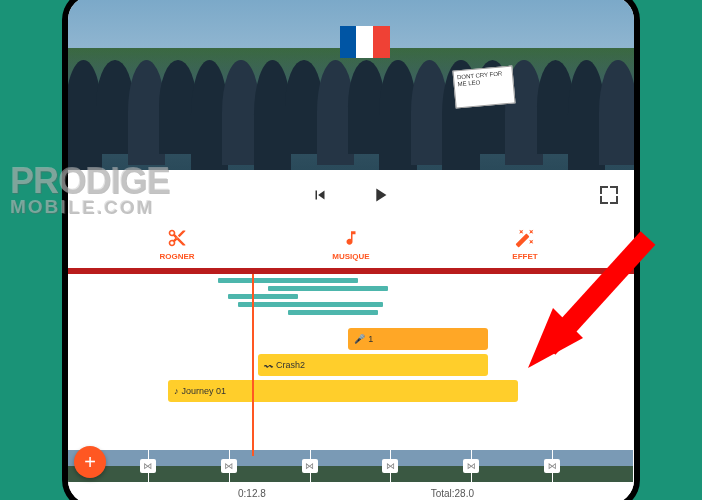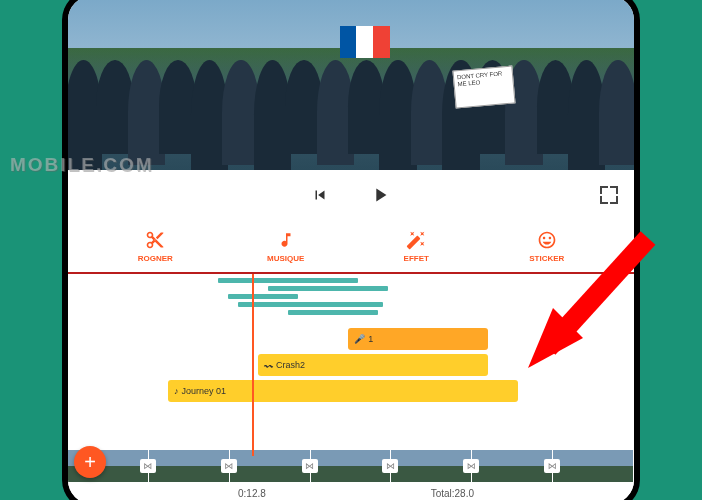--- a/index.html
+++ b/index.html
@@ -102,21 +102,21 @@
   .fs-corners::before{top:0;left:0;border-right:none;border-bottom:none;}
   .fs-corners::after{bottom:0;right:0;border-left:none;border-top:none;}
   .fs-corners span::before,.fs-corners span::after{content:'';position:absolute;width:6px;height:6px;border:2px solid #444;}
   .fs-corners span::before{top:0;right:0;border-left:none;border-bottom:none;}
   .fs-corners span::after{bottom:0;left:0;border-right:none;border-top:none;}
 
   .tool-strip {
     height: 54px;
     display: flex;
     padding: 0 22px;
-    border-bottom: 2px solid #b91c1c;
+    border-bottom: 6px solid #b91c1c;
   }
   .tool {
     flex: 1;
     display: flex;
     flex-direction: column;
     align-items: center;
     justify-content: center;
     gap: 3px;
     color: #ff5722;
     font-size: 8px;
@@ -328,28 +328,20 @@
         <span>MUSIQUE</span>
       </div>
       <div class="tool">
         <span class="ic">
             <svg width="20" height="20" viewBox="0 0 24 24">
               <path fill="#ff5722" d="M7.5 5.6L10 7 8.6 4.5 10 2 7.5 3.4 5 2l1.4 2.5L5 7zm12 9.8L17 14l1.4 2.5L17 19l2.5-1.4L22 19l-1.4-2.5L22 14zM22 2l-2.5 1.4L17 2l1.4 2.5L17 7l2.5-1.4L22 7l-1.4-2.5zm-7.63 5.29c-.39-.39-1.02-.39-1.41 0L1.29 18.96c-.39.39-.39 1.02 0 1.41l2.34 2.34c.39.39 1.02.39 1.41 0L16.7 11.05c.39-.39.39-1.02 0-1.41l-2.33-2.35z"></path>
             </svg>
           </span>
         <span>EFFET</span>
       </div>
-      <div class="tool">
-        <span class="ic">
-            <svg width="20" height="20" viewBox="0 0 24 24">
-              <path fill="#ff5722" d="M11.99 2C6.47 2 2 6.48 2 12s4.47 10 9.99 10C17.52 22 22 17.52 22 12S17.52 2 11.99 2zM12 20c-4.42 0-8-3.58-8-8s3.58-8 8-8 8 3.58 8 8-3.58 8-8 8zm3.5-9c.83 0 1.5-.67 1.5-1.5S16.33 8 15.5 8 14 8.67 14 9.5s.67 1.5 1.5 1.5zm-7 0c.83 0 1.5-.67 1.5-1.5S9.33 8 8.5 8 7 8.67 7 9.5 7.67 11 8.5 11zm3.5 6.5c2.33 0 4.31-1.46 5.11-3.5H6.89c.8 2.04 2.78 3.5 5.11 3.5z"></path>
-            </svg>
-          </span>
-        <span>STICKER</span>
-      </div>
     </div>
 
     <div class="timeline-area">
       <div class="playhead"></div>
 
       <div id="greens">
           <div class="green-bar" style="left: 150px; top: 4px; width: 140px;"></div>
           <div class="green-bar" style="left: 200px; top: 12px; width: 120px;"></div>
           <div class="green-bar" style="left: 160px; top: 20px; width: 70px;"></div>
           <div class="green-bar" style="left: 170px; top: 28px; width: 145px;"></div>
@@ -398,20 +390,21 @@
       <div class="time-row">
         <span>0:12.8</span>
         <span><span>Total:</span><span>28.0</span></span>
       </div>
     </div>
 
   </div>
 </div>
 
 <div class="watermark">
+  <div class="l1">PRODIGE</div>
   <div class="l2">MOBILE.COM</div>
 </div>
 
 <svg class="red-arrow" width="180" height="180">
   <defs>
     <marker id="ah" markerWidth="12" markerHeight="12" refX="2" refY="6" orient="auto">
       <path d="M0,0 L12,6 L0,12 z" fill="#ff0000"></path>
     </marker>
   </defs>
   <line x1="150" y1="20" x2="50" y2="130" stroke="#ff0000" stroke-width="20"></line>

